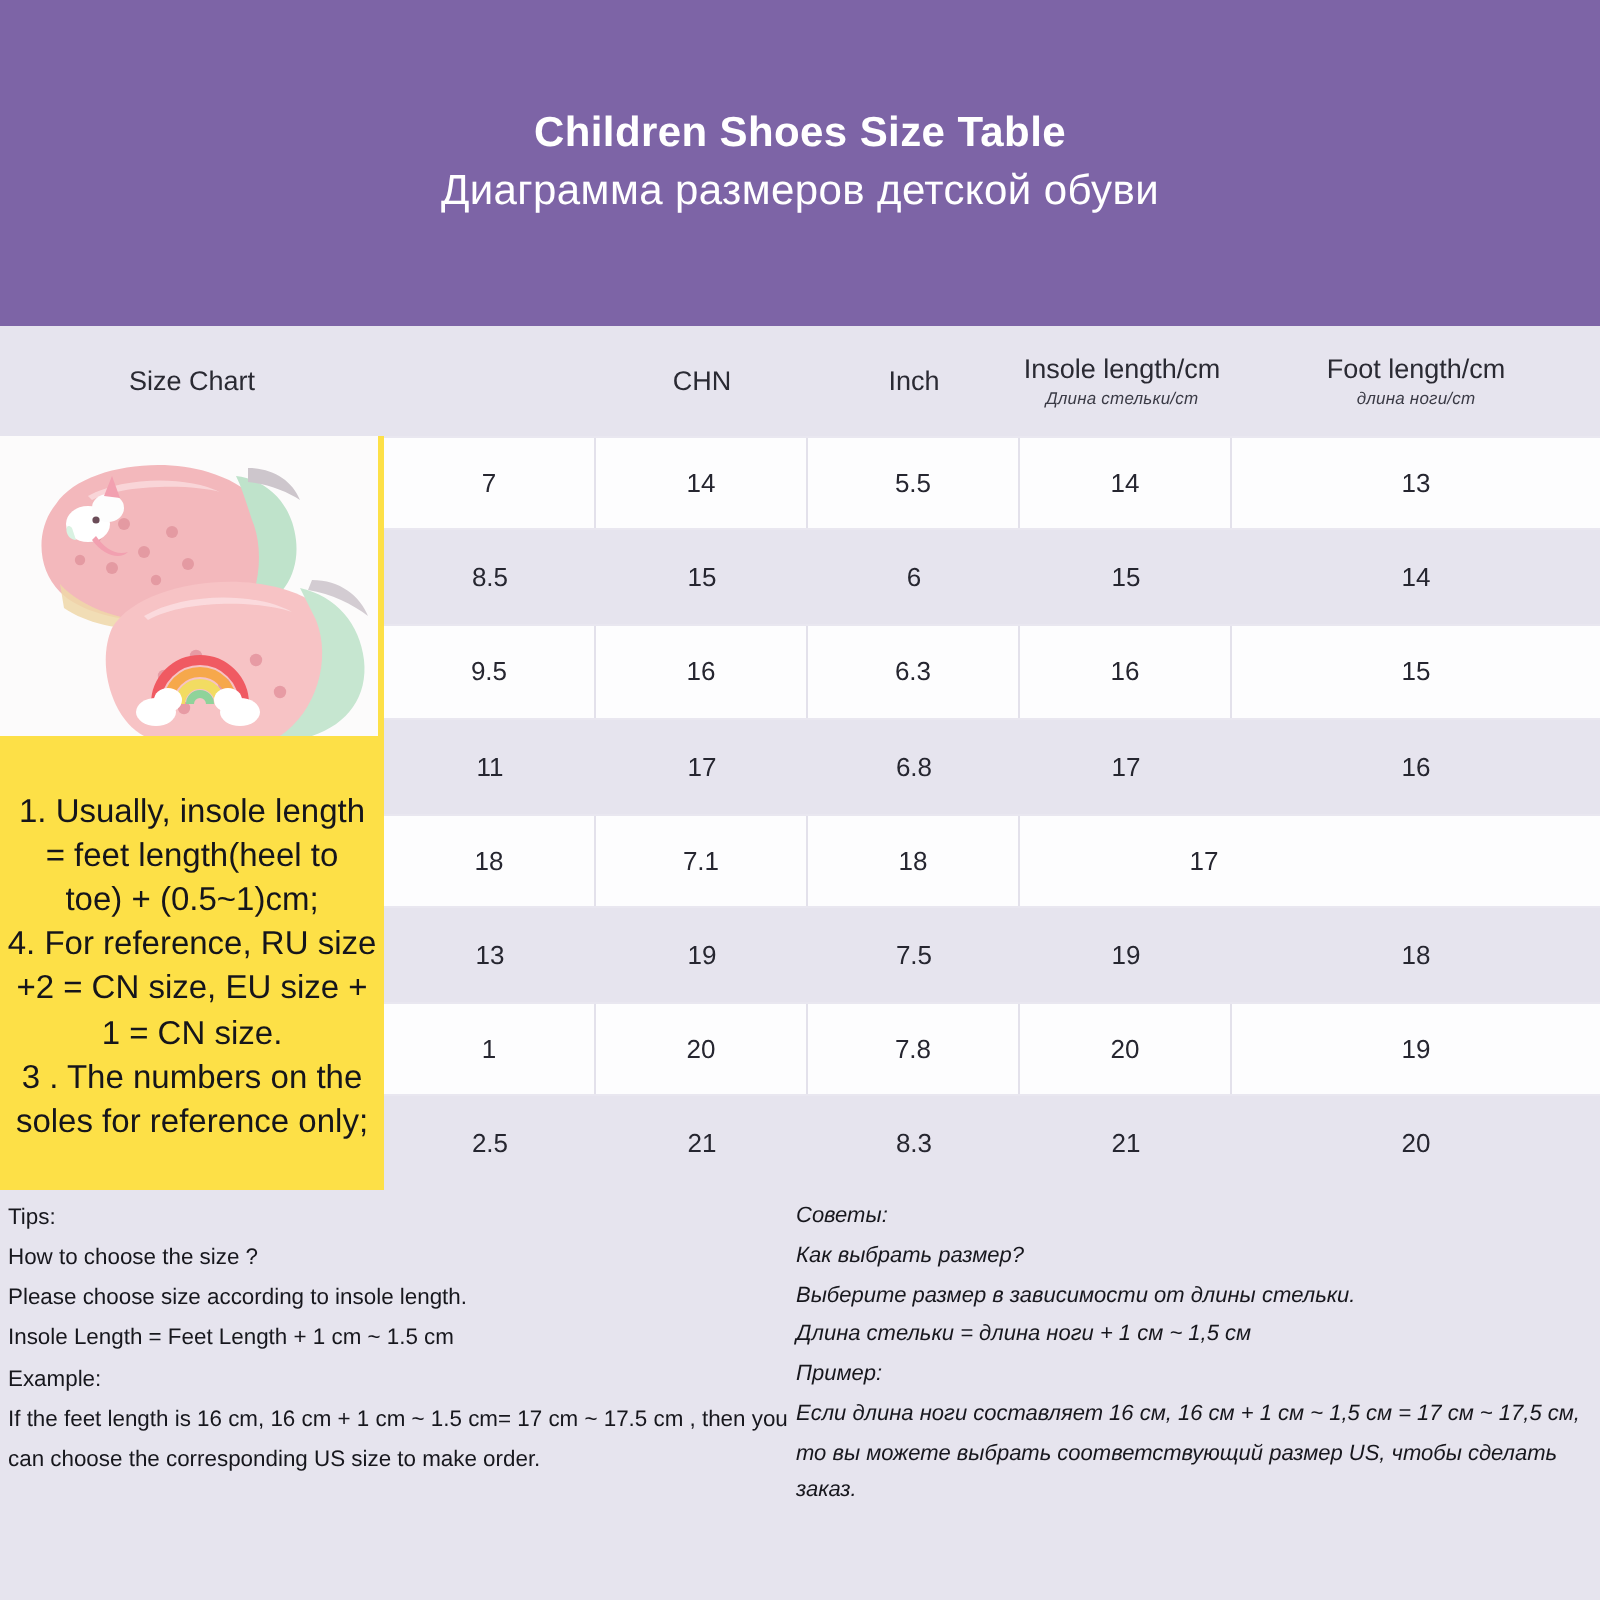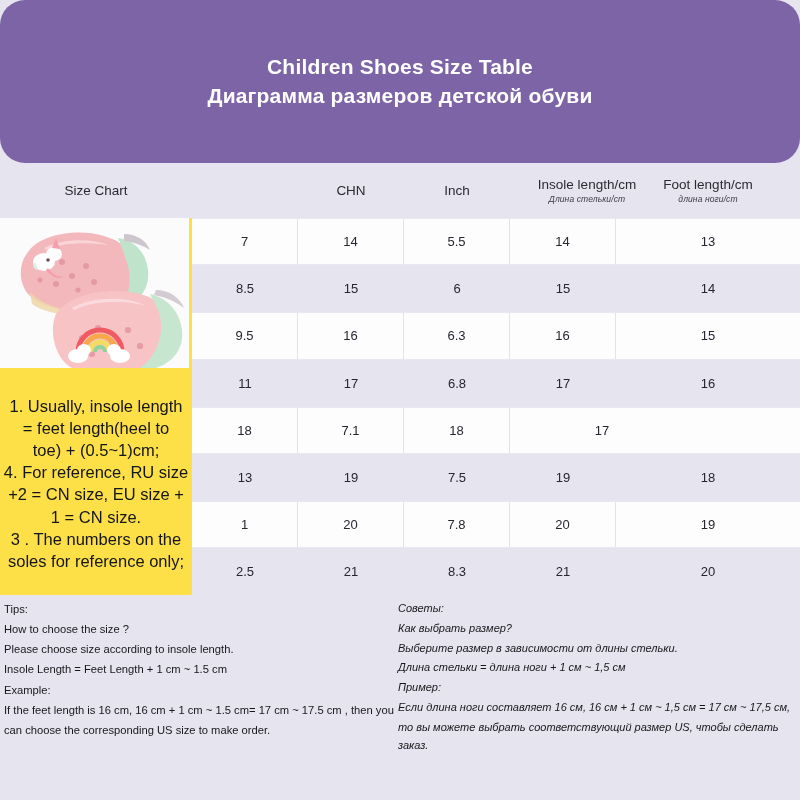--- a/index.html
+++ b/index.html
@@ -23,33 +23,32 @@
   
   #banner {
     position: absolute;
     left: 0; top: 0;
     width: 800px; height: 163px;
     background: #7D64A6;
     display: flex;
     flex-direction: column;
     align-items: center;
     justify-content: center;
-    border-radius: 25px;
   }
   #banner .t-en {
     color: #ffffff;
     font-weight: bold;
     font-size: 21px;
     letter-spacing: 0.2px;
     line-height: 1.35;
     text-align: center;
   }
   #banner .t-ru {
     color: #ffffff;
-    font-weight: bold;
+    font-weight: normal;
     font-size: 21px;
     letter-spacing: 0.2px;
     line-height: 1.35;
     text-align: center;
   }
 
   
   #table-region {
     position: absolute;
     left: 0; top: 163px;
@@ -82,21 +81,21 @@
     font-size: 8.5px;
     margin-top: 2px;
     color: #3a3a45;
     letter-spacing: 0.1px;
     font-style: italic;
   }
   .th-sizechart { left: 0;   width: 192px; }
   .th-c0 { left: 192px; width: 106px; }
   .th-c1 { left: 298px; width: 106px; }
   .th-c2 { left: 404px; width: 106px; }
-  .th-c3 { left: 534px; width: 106px; }
+  .th-c3 { left: 508px; width: 106px; }
   .th-c4 { left: 616px; width: 184px; }
 
   
   #grid {
     position: absolute;
     left: 192px; top: 55px;
     width: 608px;
     height: 377px;
   }
   .row {

